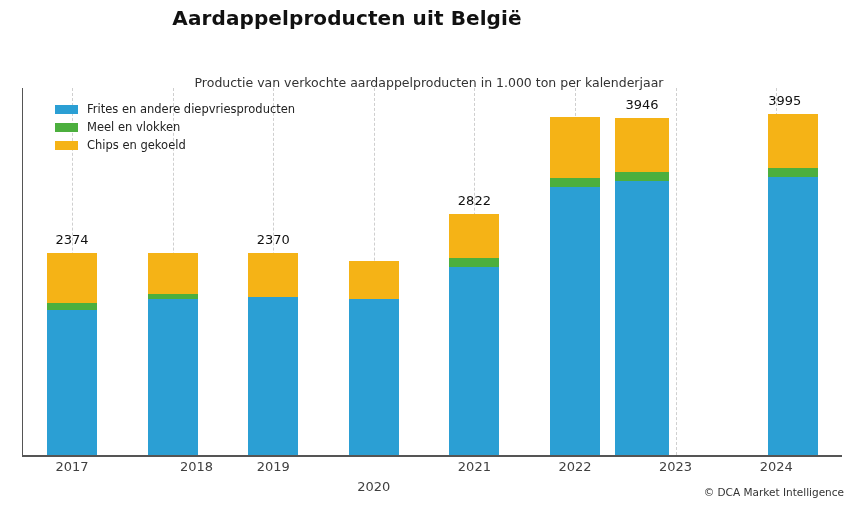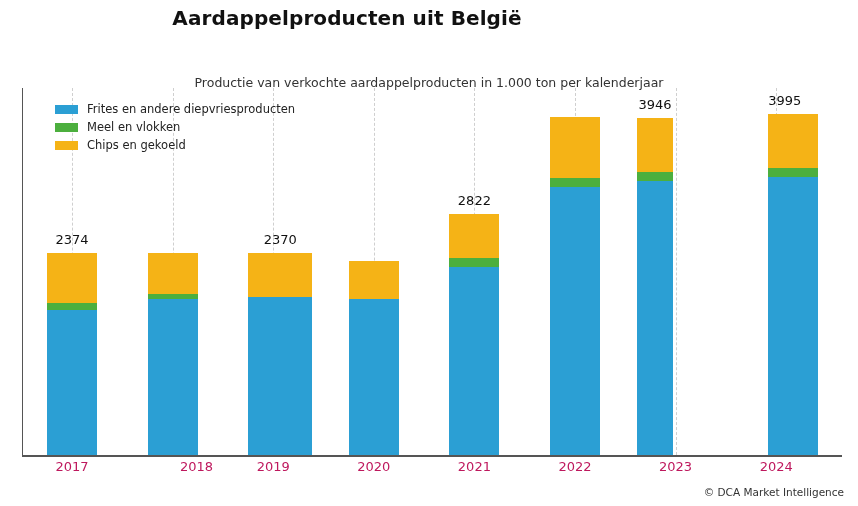--- a/index.html
+++ b/index.html
@@ -111,21 +111,21 @@
     bottom: 100%;
     margin-bottom: 6px;
     font-size: 13px;
     color: #111111;
     white-space: nowrap;
   }
   .tick-label {
     position: absolute;
     top: 459px;
     font-size: 13px;
-    color: #be185d;
+    color: #404040;
     text-align: center;
     transform: translateX(-50%);
   }
   .credit {
     position: absolute;
     right: 14px;
     bottom: 8px;
     font-size: 10.5px;
     color: #333333;
   }
@@ -166,49 +166,49 @@
       </div>
       <div class="tick-label" style="left: 72px;">2017</div>
       <div class="gridline" style="left: 172.6px;"></div>
       <div class="bar-group" style="left: 147.6px; width: 50px;">
         <div class="seg seg-orange" style="height: 40.944px;"></div>
         <div class="seg seg-green" style="height: 5.118px;"></div>
         <div class="seg seg-blue" style="height: 156.099px;"></div>
       </div>
       <div class="tick-label" style="left: 172.6px; margin-left: 24px;">2018</div>
       <div class="gridline" style="left: 273.2px;"></div>
-      <div class="bar-group" style="left: 248.2px; width: 64px;">
+      <div class="bar-group" style="left: 248.2px; width: 50px;">
         <div class="seg seg-orange" style="height: 44.356px;"></div>
         <div class="seg seg-blue" style="height: 157.805px;"></div>
         <div class="bar-value">2370</div>
       </div>
       <div class="tick-label" style="left: 273.2px;">2019</div>
       <div class="gridline" style="left: 373.8px;"></div>
       <div class="bar-group" style="left: 348.8px; width: 50px;">
         <div class="seg seg-orange" style="height: 38.385px;"></div>
         <div class="seg seg-blue" style="height: 156.099px;"></div>
       </div>
-      <div class="tick-label" style="left: 373.8px;">2020</div>
+      <div class="tick-label" style="left: 373.8px; margin-top: 20px;">2020</div>
       <div class="gridline" style="left: 474.4px;"></div>
       <div class="bar-group" style="left: 449.4px; width: 50px;">
         <div class="seg seg-orange" style="height: 43.6736px;"></div>
         <div class="seg seg-green" style="height: 8.53px;"></div>
         <div class="seg seg-blue" style="height: 188.513px;"></div>
         <div class="bar-value">2822</div>
       </div>
       <div class="tick-label" style="left: 474.4px;">2021</div>
       <div class="gridline" style="left: 575px;"></div>
       <div class="bar-group" style="left: 550px; width: 50px;">
         <div class="seg seg-orange" style="height: 60.9895px;"></div>
         <div class="seg seg-green" style="height: 8.9565px;"></div>
         <div class="seg seg-blue" style="height: 267.842px;"></div>
       </div>
       <div class="tick-label" style="left: 575px;">2022</div>
       <div class="gridline" style="left: 675.6px;"></div>
-      <div class="bar-group" style="left: 637px; width: 36px;">
+      <div class="bar-group" style="left: 615px; width: 54px;">
         <div class="seg seg-orange" style="height: 53.3978px;"></div>
         <div class="seg seg-green" style="height: 9.383px;"></div>
         <div class="seg seg-blue" style="height: 273.813px;"></div>
         <div class="bar-value">3946</div>
       </div>
       <div class="tick-label" style="left: 675.6px;">2023</div>
       <div class="gridline" style="left: 776.2px;"></div>
       <div class="bar-group" style="left: 751.2px; width: 50px; padding-left: 17px;">
         <div class="seg seg-orange" style="height: 53.3125px;"></div>
         <div class="seg seg-green" style="height: 9.383px;"></div>

